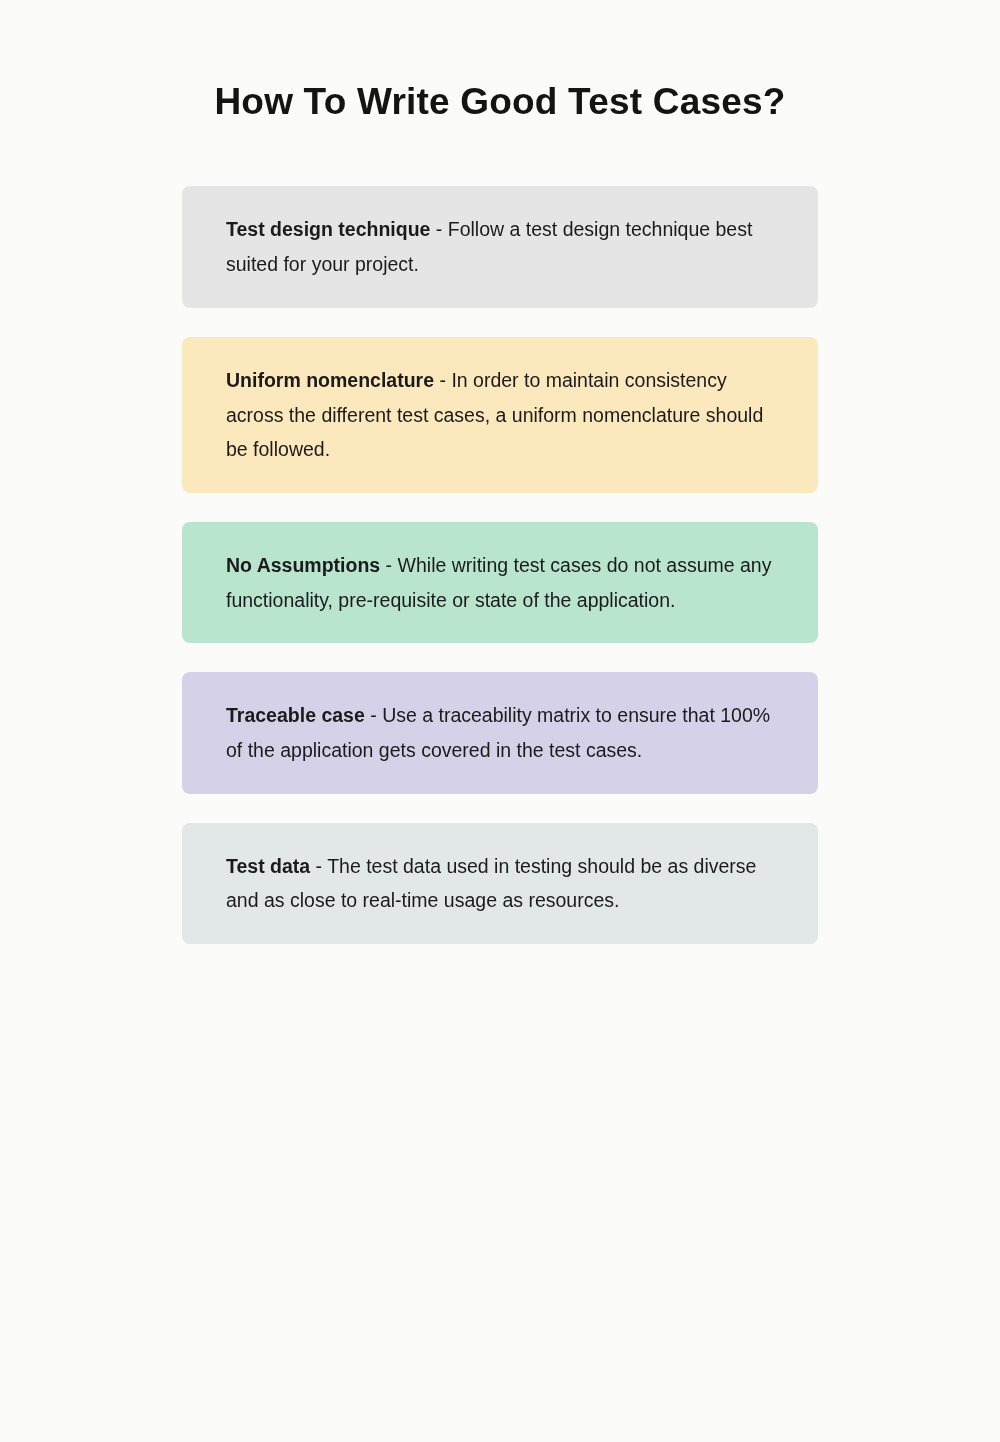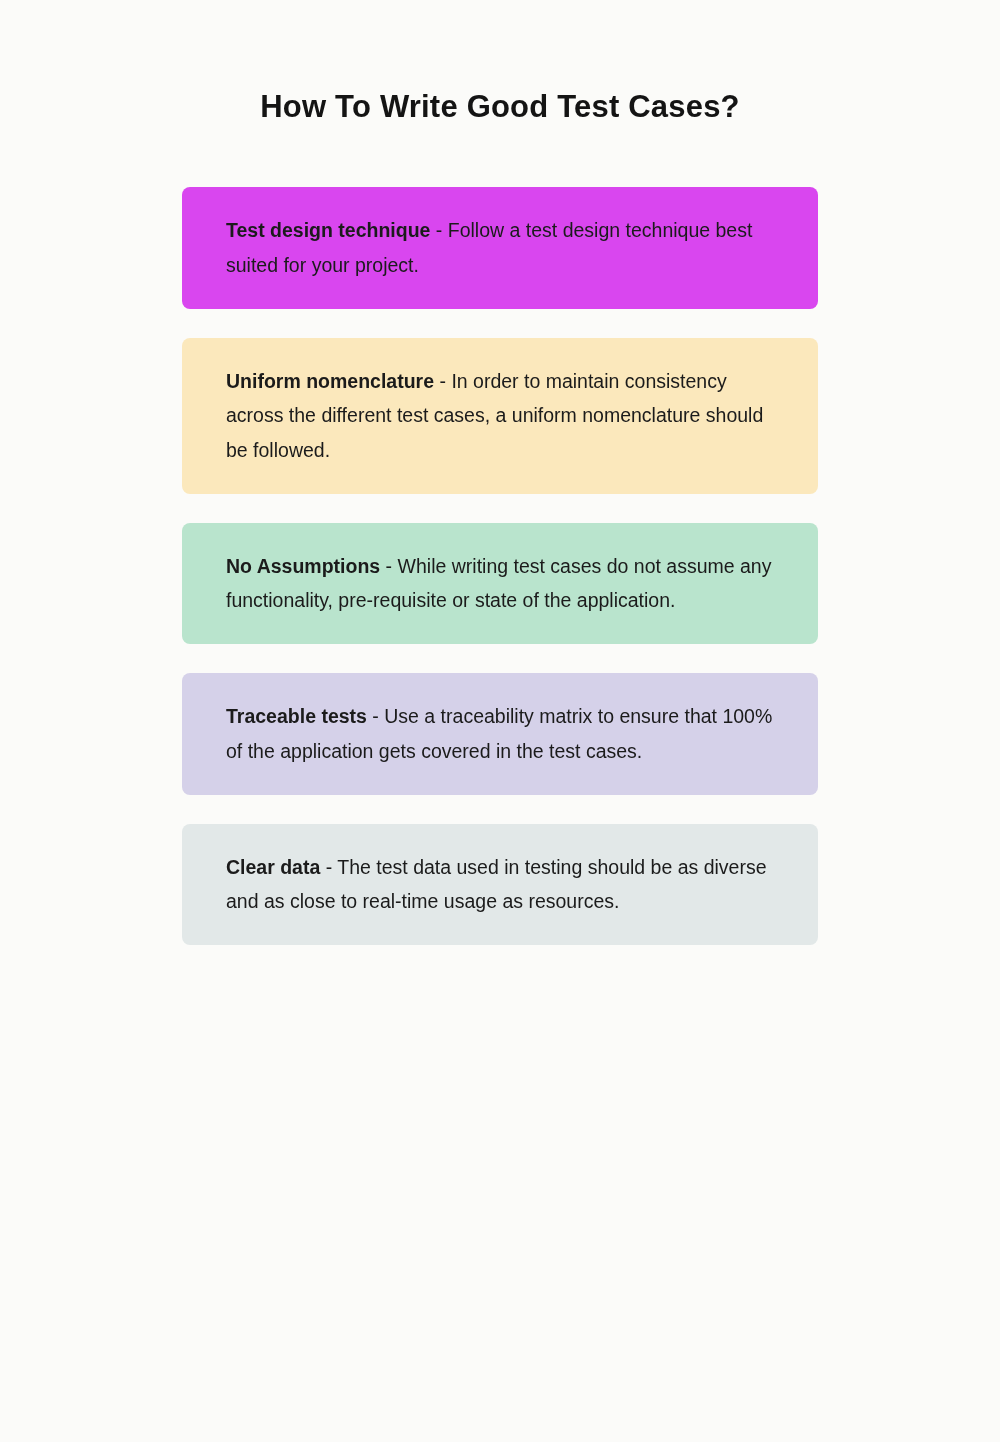--- a/index.html
+++ b/index.html
@@ -16,25 +16,25 @@
   }
   .page {
     width: 1000px;
     height: 1442px;
     box-sizing: border-box;
     padding: 0;
     position: relative;
   }
   .title {
     text-align: center;
-    font-size: 31px;
+    font-size: 37px;
     font-weight: bold;
     letter-spacing: 0.2px;
     color: #141414;
-    margin: 16px;
+    margin: 8px;
     padding-top: 72px;
     padding-bottom: 0;
     line-height: 1.2;
   }
   .cards {
     margin: 0 auto;
     padding-top: 46px;
     width: 636px;
     display: flex;
     flex-direction: column;
@@ -50,21 +50,21 @@
   }
   .card-text {
     font-size: 19.5px;
     line-height: 1.78;
     color: #1b1b1b;
     font-weight: 400;
   }
   .card-text b {
     font-weight: bold;
   }
-  .card-0 { background: #d946ef; }
+  .card-0 { background: #e5e5e5; margin-top: 8px; }
   .card-1 { background: #c3e4f5; }
   .card-2 { background: #fbe8bc; justify-content: flex-end; }
   .card-3 { background: #b9e4cd; }
   .card-4 { background: #fae9b4; }
   .card-5 { background: #d5d1e9; }
   .card-6 { background: #e2e8e8; }
 </style>
 </head>
 <body>
 
@@ -89,24 +89,24 @@
 
     <div class="card card-3">
       <div class="card-text">
         <b>No Assumptions</b><span> - </span><span>While writing test cases do not assume any functionality, pre-requisite or state of the application.</span>
       </div>
     </div>
 
 
     <div class="card card-5">
       <div class="card-text">
-        <b>Traceable tests</b><span> - </span><span>Use a traceability matrix to ensure that 100% of the application gets covered in the test cases.</span>
+        <b>Traceable case</b><span> - </span><span>Use a traceability matrix to ensure that 100% of the application gets covered in the test cases.</span>
       </div>
     </div>
 
     <div class="card card-6">
       <div class="card-text">
-        <b>Clear data</b><span> - </span><span>The test data used in testing should be as diverse and as close to real-time usage as resources.</span>
+        <b>Test data</b><span> - </span><span>The test data used in testing should be as diverse and as close to real-time usage as resources.</span>
       </div>
     </div>
 
   </div>
 </div>
 
 </body></html>

